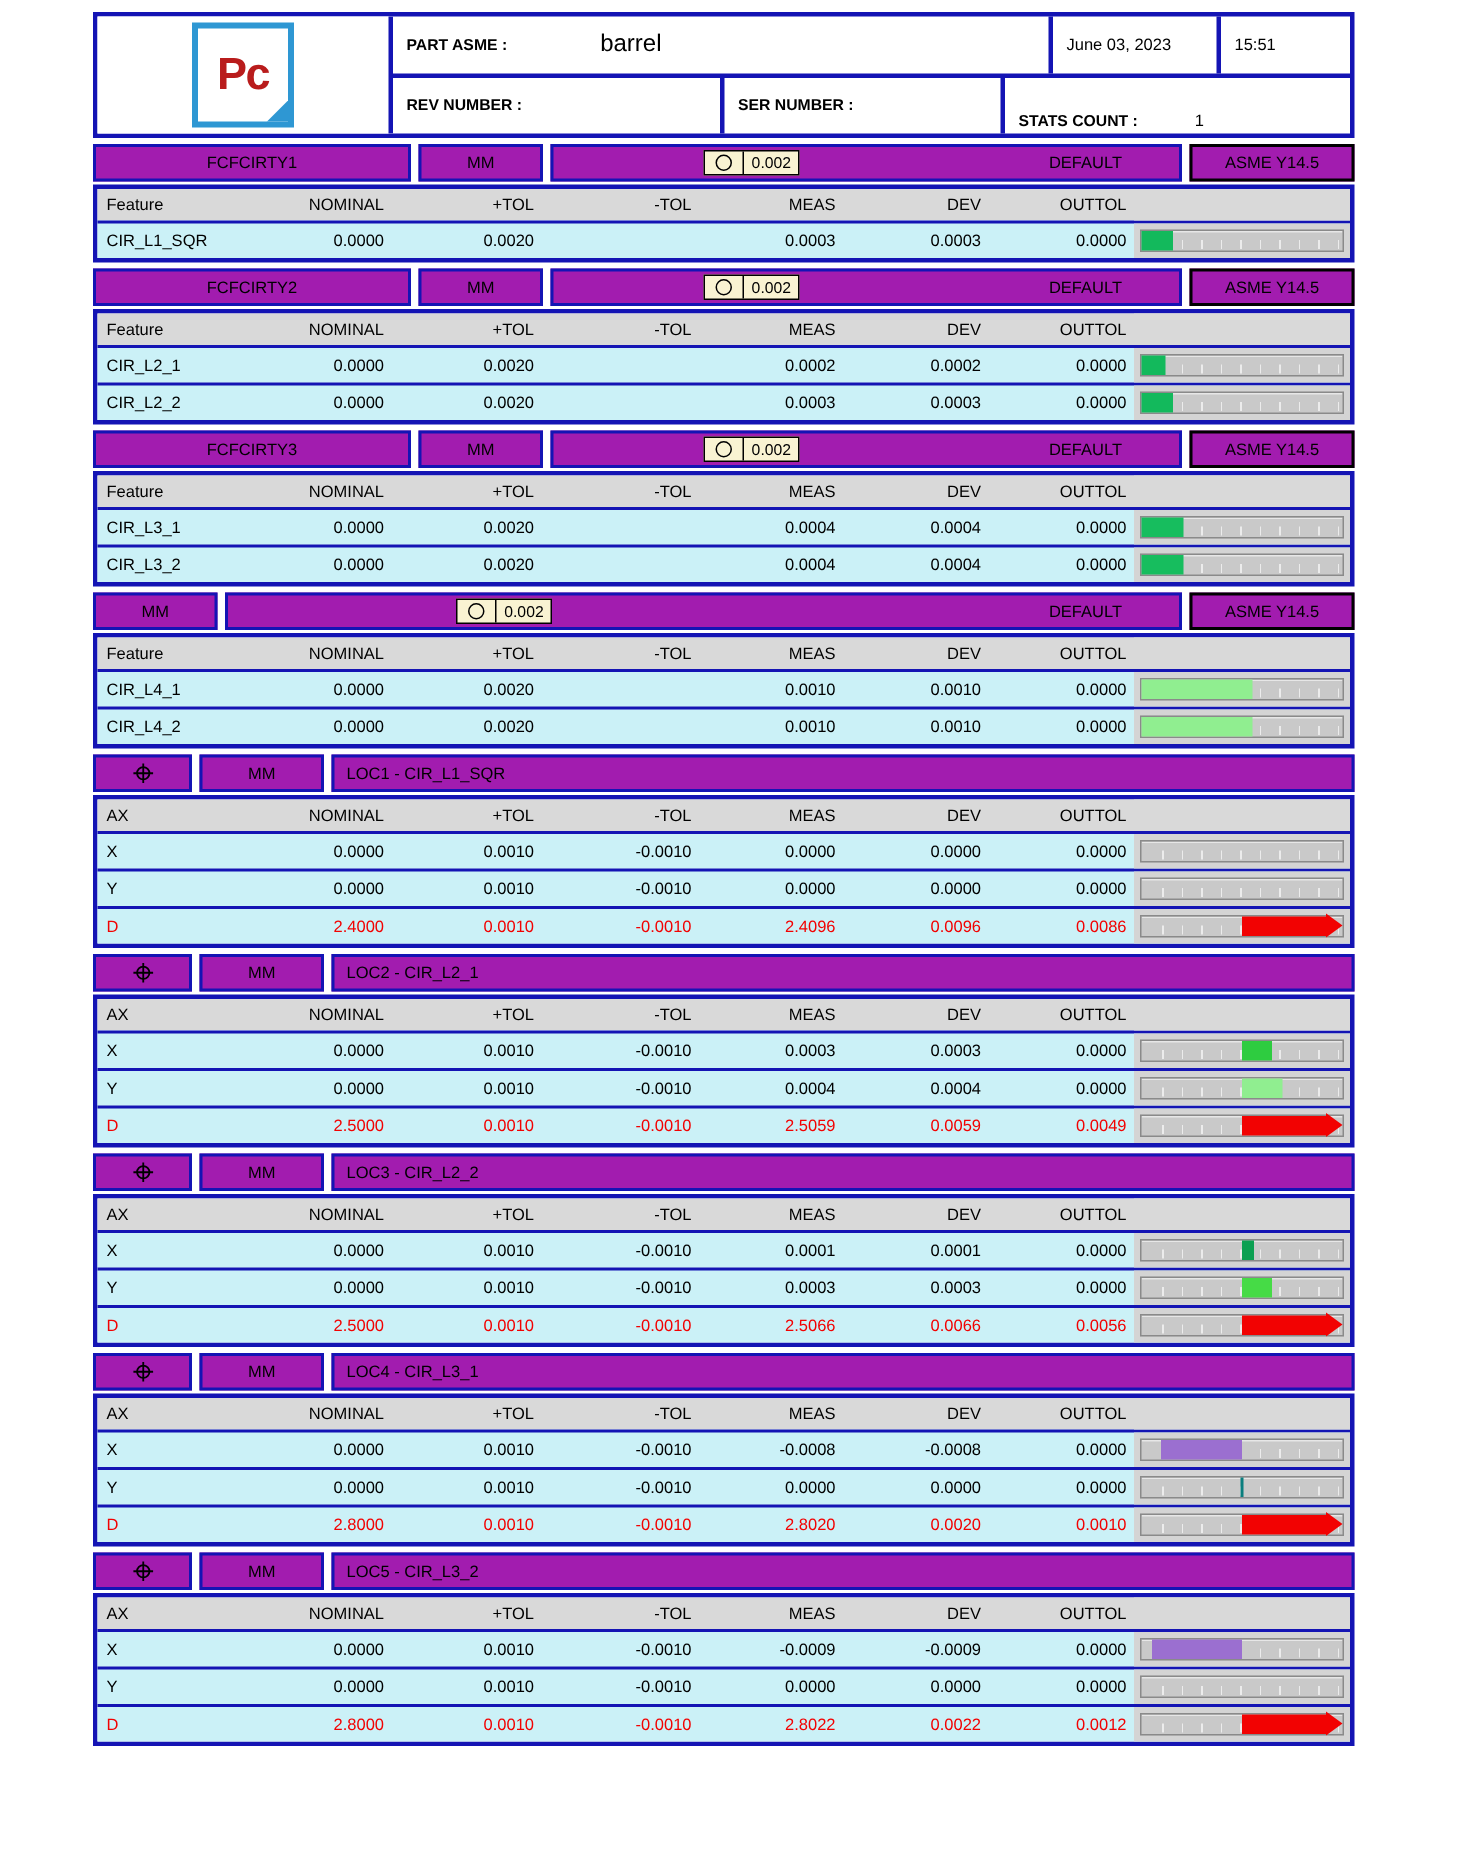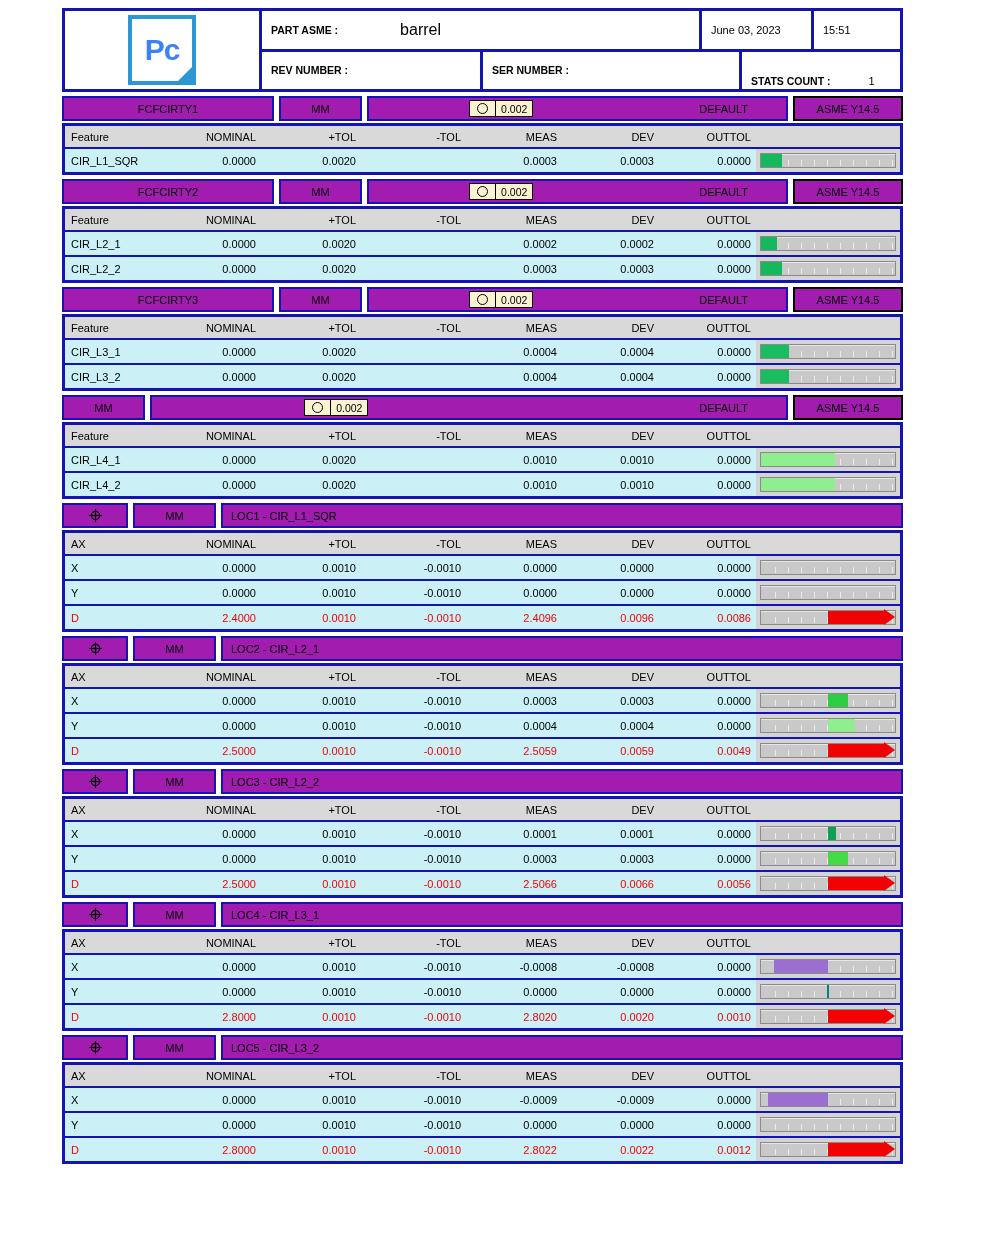--- a/index.html
+++ b/index.html
@@ -6,32 +6,32 @@
   body { font-family:"Liberation Sans", sans-serif; background:#fff; }
   .page { position:relative; width:983px; height:1238px; background:#ffffff; overflow:hidden; }
   .report { position:absolute; left:62px; top:8px; width:841px; }
 
   .bluebox { border:3px solid #1414b4; background:#fff; }
 
   
   .hdr { display:flex; height:84px; margin-bottom:4px; }
   .logo-cell { width:197px; border-right:3px solid #1414b4; display:flex; align-items:center; justify-content:center; background:#fff; }
   .logo { position:relative; width:68px; height:70px; border:4px solid #2e97d3; background:#fff; display:flex; align-items:center; justify-content:center; overflow:hidden; }
-  .logo-text { color:#3b82f6; font-weight:bold; font-size:30px; letter-spacing:-1px; }
+  .logo-text { color:#b91c1c; font-weight:bold; font-size:30px; letter-spacing:-1px; }
   .logo-fold { position:absolute; right:-1px; bottom:-1px; width:0; height:0; border-bottom:16px solid #2e97d3; border-left:16px solid transparent; }
   .hdr-right { flex:1; display:flex; flex-direction:column; }
   .hrow { display:flex; flex:1; }
   .hrow1 { border-bottom:3px solid #1414b4; }
   .hcell { display:flex; align-items:center; padding:0 9px; font-size:11px; color:#000; }
   .hc-part { flex:1; border-right:3px solid #1414b4; }
   .hc-date { width:112px; border-right:3px solid #1414b4; }
   .hc-time { width:86px; }
   .hc-rev { width:221px; border-right:3px solid #1414b4; }
   .hc-ser { flex:1; border-right:3px solid #1414b4; }
-  .hc-stats { width:158px;margin-top:21px; }
+  .hc-stats { width:230px;margin-top:21px; }
   .hlabel { font-weight:bold; font-size:10.5px; letter-spacing:0; }
   .hvalue { margin-left:62px; font-size:16px; }
   .hvalue-sm { margin-left:38px; font-size:11px; }
 
   
   .strip { display:flex; gap:5px; margin-bottom:2px; }
   .sbox { border:2px solid #1414b4; background:#a21caf; height:25px; display:flex; align-items:center; justify-content:center; font-size:11px; color:#000; }
   .s-title { width:212px; }
   .s-mm { width:83px; }
   .s-mid { flex:1; position:relative; justify-content:flex-start; }

